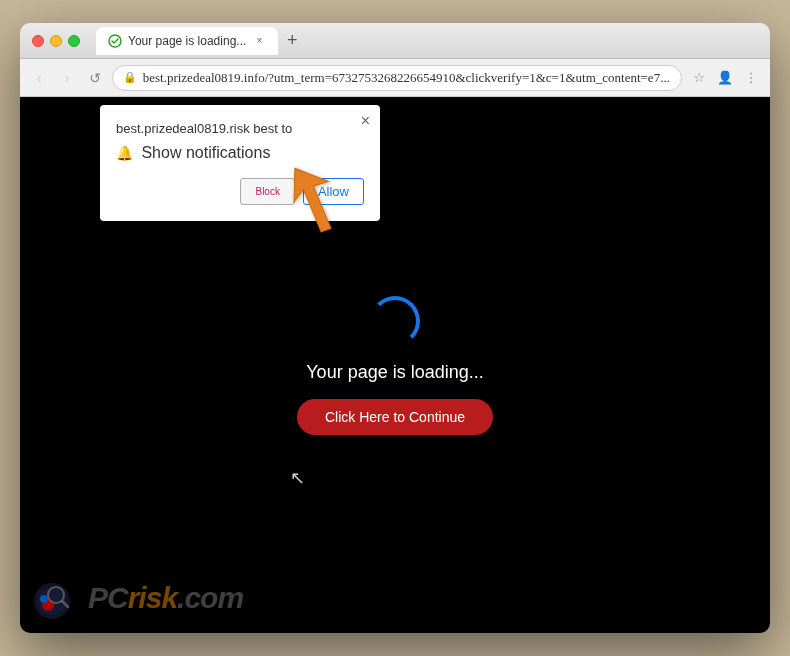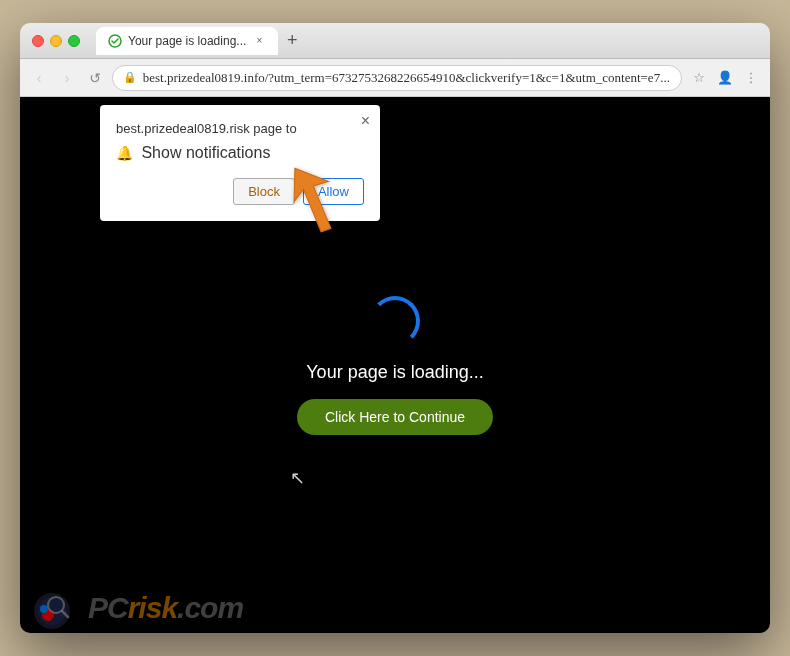--- a/index.html
+++ b/index.html
@@ -236,22 +236,22 @@
       display: flex;
       justify-content: flex-end;
       gap: 8px;
     }
 
     .btn-block {
       padding: 5px 14px;
       border: 1px solid #aaa;
       background: #f5f5f5;
       border-radius: 3px;
-      font-size: 13px;
-      color: #a16207;
+      font-size: 10px;
+      color: #be185d;
       cursor: pointer;
     }
 
     .btn-allow {
       padding: 5px 14px;
       border: 1px solid #1a73e8;
       background: #fff;
       border-radius: 3px;
       font-size: 13px;
       color: #1a73e8;
@@ -296,34 +296,34 @@
       border-radius: 50%;
     }
 
     .page-loading-text {
       color: #fff;
       font-size: 18px;
       font-weight: 500;
     }
 
     .continue-btn {
-      background: #4d7c0f;
+      background: #b91c1c;
       color: #fff;
       border: none;
       border-radius: 20px;
       padding: 10px 28px;
       font-size: 14px;
       font-weight: 500;
       cursor: pointer;
     }
 
     
     .pcrisk-watermark {
       position: absolute;
-      bottom: 0;
+      bottom: 10px;
       left: 10px;
       display: flex;
       align-items: center;
       gap: 8px;
       opacity: 0.85;
     }
 
     .pcrisk-logo {
       width: 50px;
       height: 50px;
@@ -385,21 +385,21 @@
 
     <div class="page-content">
       <div class="spinner"></div>
       <div class="page-loading-text">Your page is loading...</div>
       <button class="continue-btn">Click Here to Continue</button>
     </div>
 
     <div class="notification-popup">
       <div class="popup-close">×</div>
       <div class="popup-domain">
-        <span>best.prizedeal0819.risk</span> <span>page to</span>
+        <span>best.prizedeal0819.risk</span> <span>best to</span>
       </div>
       <div class="popup-notification-row">
         <span class="bell-icon">🔔</span>
         <span class="popup-notification-text">Show notifications</span>
       </div>
       <div class="popup-buttons">
         <button class="btn-block">Block</button>
         <button class="btn-allow">Allow</button>
       </div>
     </div>

